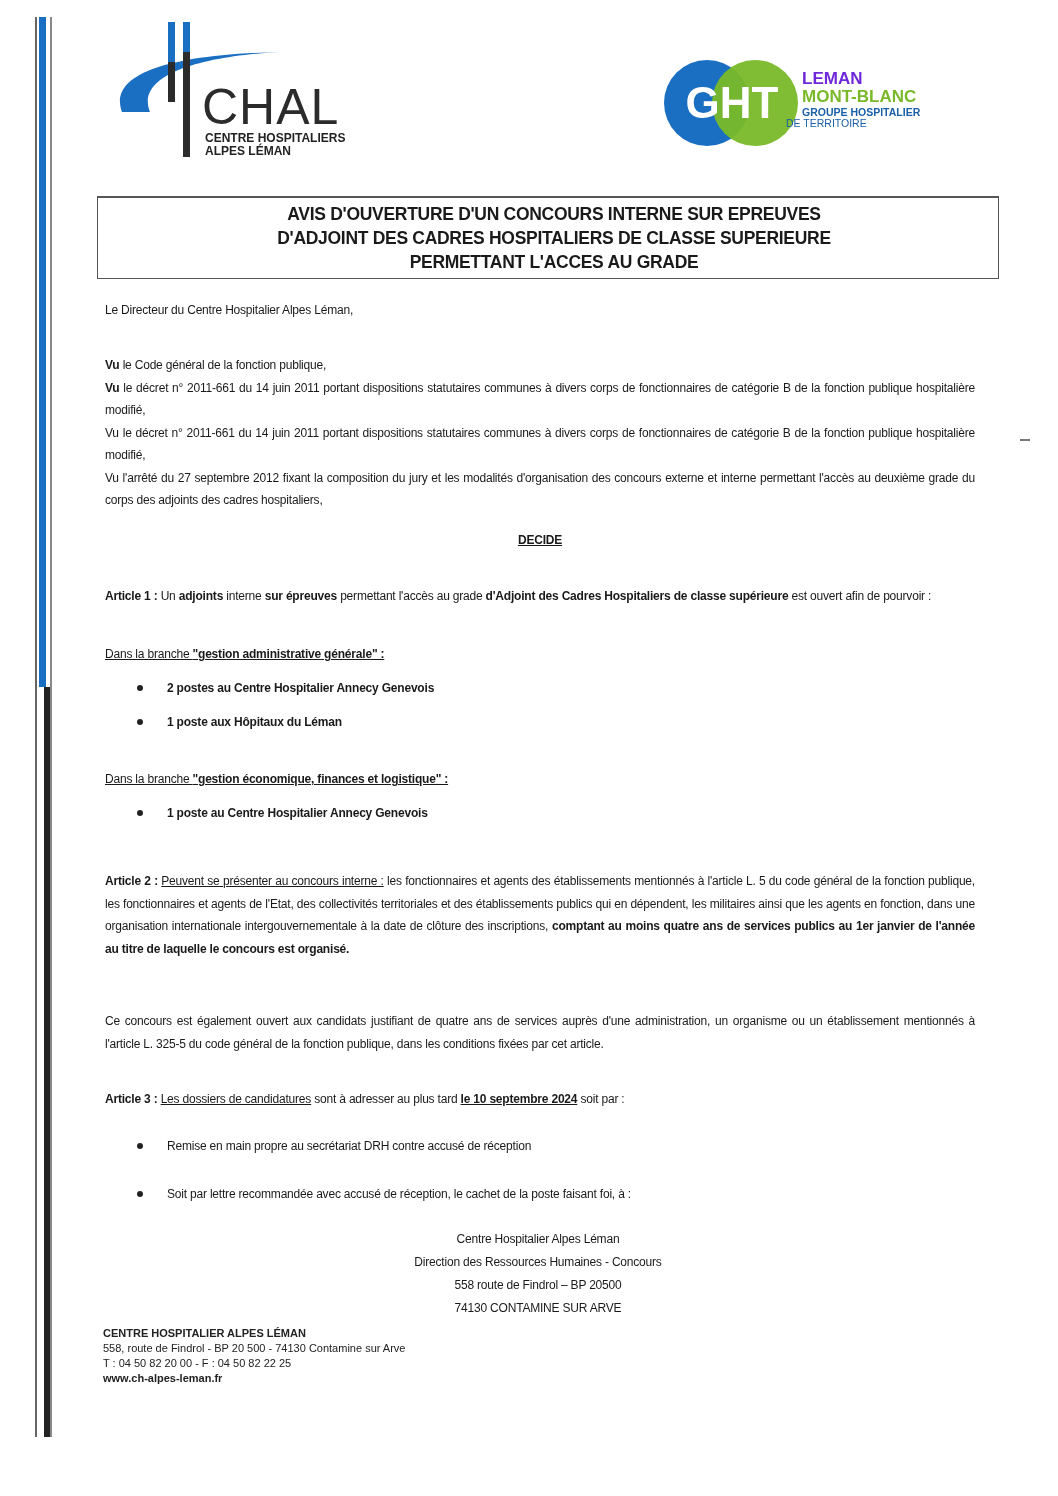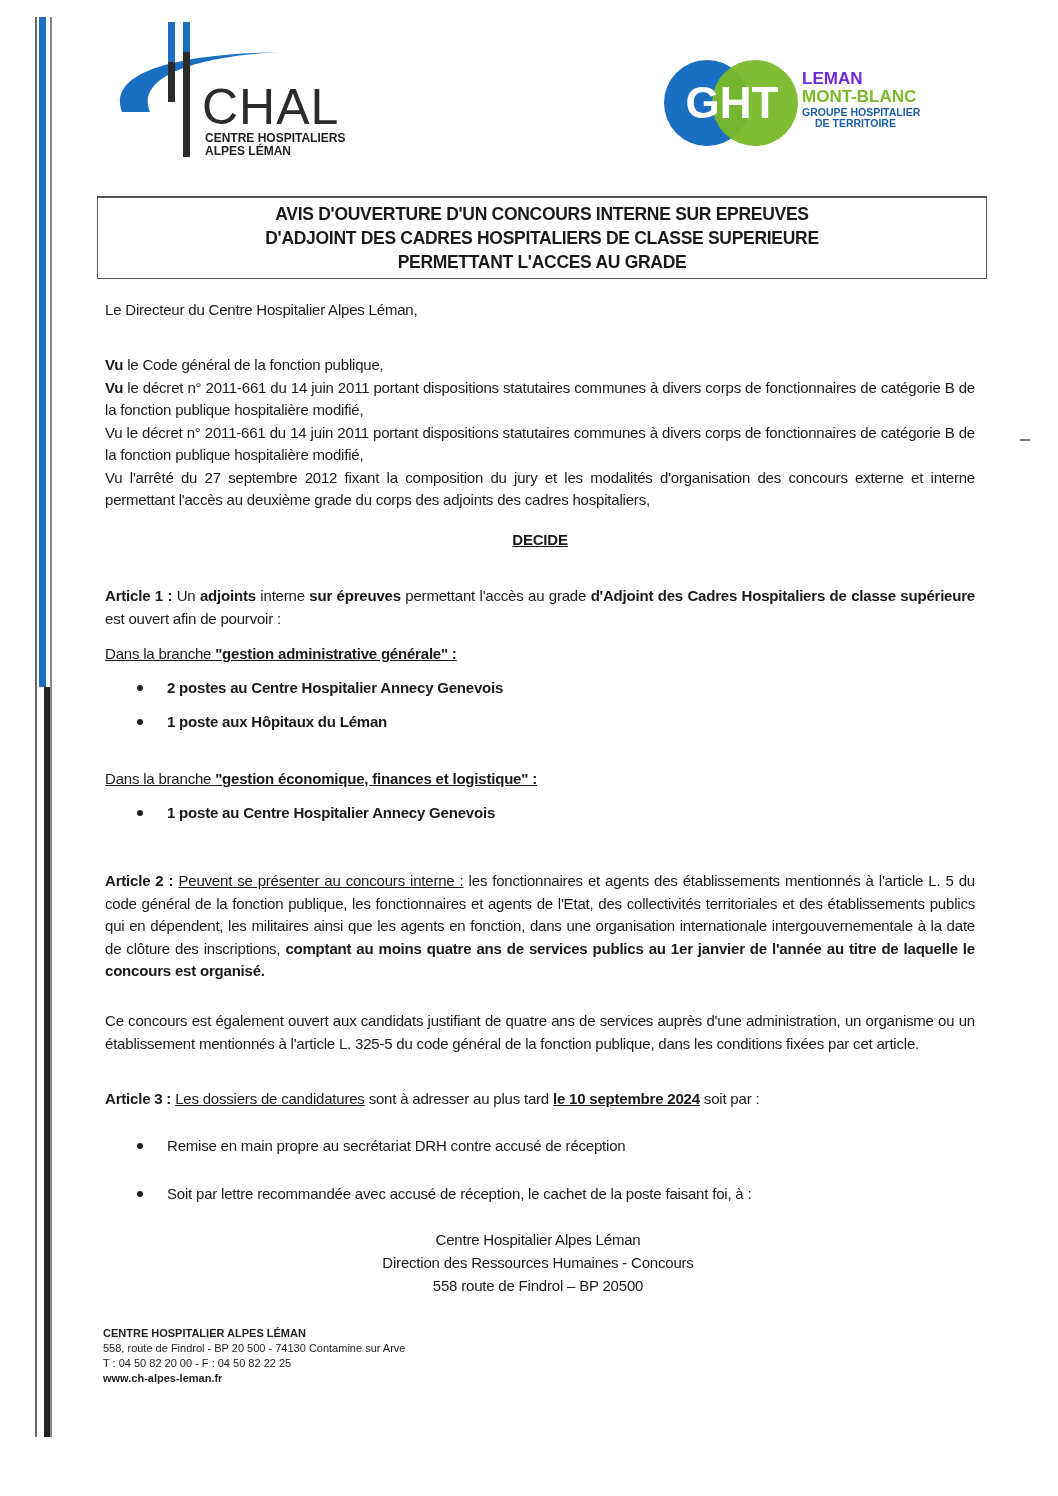--- a/index.html
+++ b/index.html
@@ -17,29 +17,29 @@
   
   .chal-logo { left: 110px; top: 20px; width: 250px; height: 140px; }
   .chal-text { position: absolute; left: 92px; top: 58px; font-size: 50px; letter-spacing: 1px; color: #2b2b2b; font-weight: normal; }
   .chal-sub { position: absolute; left: 95px; top: 112px; font-size: 12px; font-weight: bold; line-height: 13px; color: #222; }
 
   
   .ght-logo { left: 662px; top: 58px; width: 290px; height: 90px; }
   .ght-l1 { position:absolute; left: 140px; top: 12px; font-size: 17px; font-weight: bold; color: #6d28d9; line-height: 17px; }
   .ght-l2 { position:absolute; left: 140px; top: 30px; font-size: 17px; font-weight: bold; color: #7ab929; line-height: 17px; }
   .ght-l3 { position:absolute; left: 140px; top: 49px; font-size: 10.5px; font-weight: bold; color: #1a5fa8; line-height: 11px; }
-  .ght-l4 { position:absolute; left: 153px; top: 60px; font-size: 10.5px; font-weight: bold; color: #1a5fa8; line-height: 11px; }
+  .ght-l4 { position:absolute; left: 124px; top: 60px; font-size: 10.5px; font-weight: normal; color: #1a5fa8; line-height: 11px; }
 
   
-  .title-box { left: 97px; top: 196px; width: 888px; height: 80px; border: 1px solid #555; border-top-width: 2px; }
+  .title-box { left: 97px; top: 196px; width: 888px; height: 80px; border: 1px solid #555; border-top-width: 2px; padding-left: 12px; }
   .title-box div { text-align: center; font-weight: bold; font-size: 17.5px; line-height: 24px; letter-spacing: -0.3px; }
   .title-box .t1 { margin-top: 4px; }
 
   
-  .txt { font-size: 15px; line-height: 22.5px; letter-spacing: -0.2px; }
+  .txt { font-size: 12px; line-height: 22.5px; letter-spacing: -0.2px; }
   .just { text-align: justify; text-align-last: left; margin-top: 10px; }
   .b { font-weight: bold; }
   .u { text-decoration: underline; }
 
   .body-left { left: 105px; width: 870px; }
 
   .bullet { position: absolute; }
   .bullet .dot { position: absolute; left: 0; top: 8px; width: 6px; height: 6px; border-radius: 50%; background: #222; }
   .bullet .lbl { position: absolute; left: 30px; top: 0; white-space: nowrap; }
 
@@ -140,20 +140,21 @@
 </div>
 <div class="bullet txt" style="top:1183px; left:137px">
   <span class="dot"></span>
     <span class="lbl">Soit par lettre recommandée avec accusé de réception, le cachet de la poste faisant foi, à :</span>
 </div>
 
 <div class="abs txt center" style="top:1228px; left:238px; width:600px; line-height:23px">
   <div>Centre Hospitalier Alpes Léman</div>
   <div>Direction des Ressources Humaines - Concours</div>
   <div>558 route de Findrol – BP 20500</div>
+  <div>74130 CONTAMINE SUR ARVE</div>
 </div>
 
 <div class="abs footer">
   <div class="b">CENTRE HOSPITALIER ALPES LÉMAN</div>
   <div>558, route de Findrol - BP 20 500 - 74130 Contamine sur Arve</div>
   <div>T : 04 50 82 20 00 - F : 04 50 82 22 25</div>
   <div class="b">www.ch-alpes-leman.fr</div>
 </div>
 
 </body></html>

